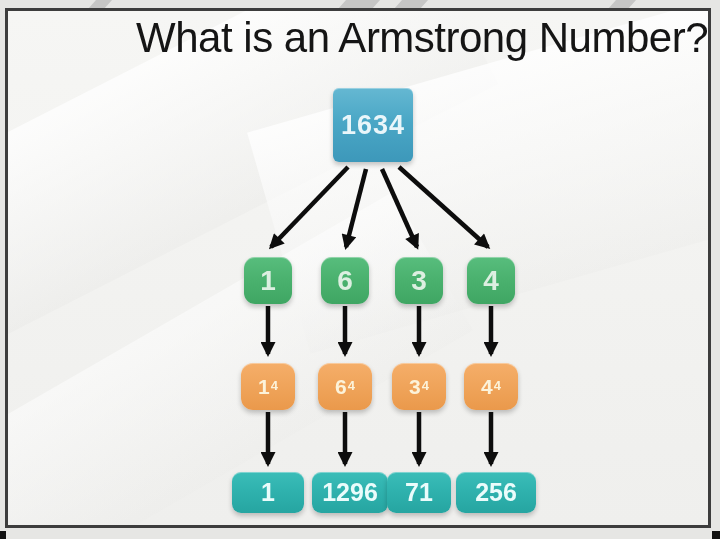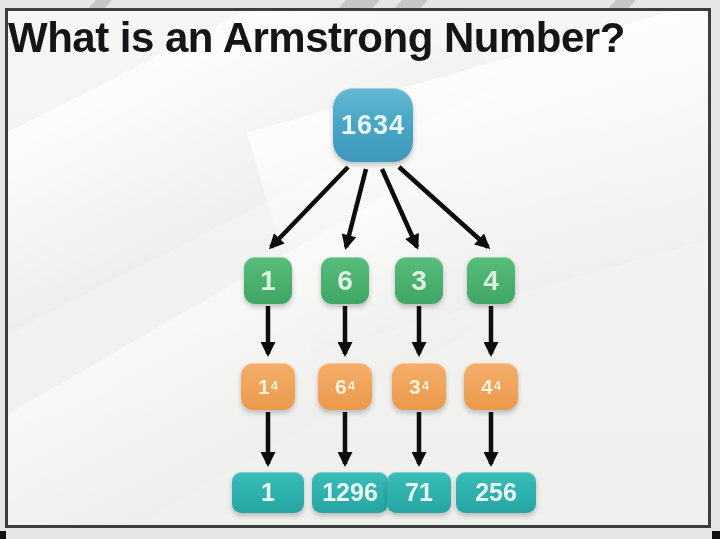--- a/index.html
+++ b/index.html
@@ -31,31 +31,31 @@
     background:linear-gradient(180deg,rgba(255,255,255,.75),rgba(226,226,224,.25));
     transform:rotate(-27deg);}
   .wm.w2{left:260px;top:40px;width:560px;height:230px;
     background:linear-gradient(180deg,rgba(255,255,255,.8),rgba(228,228,226,.2));
     transform:rotate(-16deg);}
   .wm.w3{left:-60px;top:300px;width:520px;height:160px;
     background:linear-gradient(180deg,rgba(255,255,255,.5),rgba(230,230,228,.15));
     transform:rotate(-30deg);}
 
   .title{
-    position:absolute;left:8px;top:14px;width:700px;text-align:left;
-    font-size:42px;font-weight:700;color:#151515;letter-spacing:-0.5px;
+    position:absolute;left:8px;top:14px;width:700px;text-align:right;
+    font-size:42px;font-weight:400;color:#151515;letter-spacing:-0.5px;
   }
 
   .node{
     position:absolute;display:flex;align-items:center;justify-content:center;
     font-weight:700;
     box-shadow:0 3px 5px rgba(0,0,0,.22), inset 0 1px 0 rgba(255,255,255,.35);
   }
   .root{
-    left:333px;top:88px;width:80px;height:74px;border-radius:20px;
+    left:333px;top:88px;width:80px;height:74px;border-radius:6px;
     background:linear-gradient(180deg,#65b8d2 0%,#4aa7c6 45%,#3d98ba 100%);
     color:#e9f6fa;font-size:27px;letter-spacing:1px;
   }
   .digit{
     top:257px;width:48px;height:47px;border-radius:11px;
     background:linear-gradient(180deg,#58bd7d 0%,#4bb26f 45%,#3fa663 100%);
     color:#ddefe1;font-size:28px;
   }
   .digit.c1{left:244px}.digit.c2{left:321px}.digit.c3{left:395px}.digit.c4{left:467px}
   .power{

